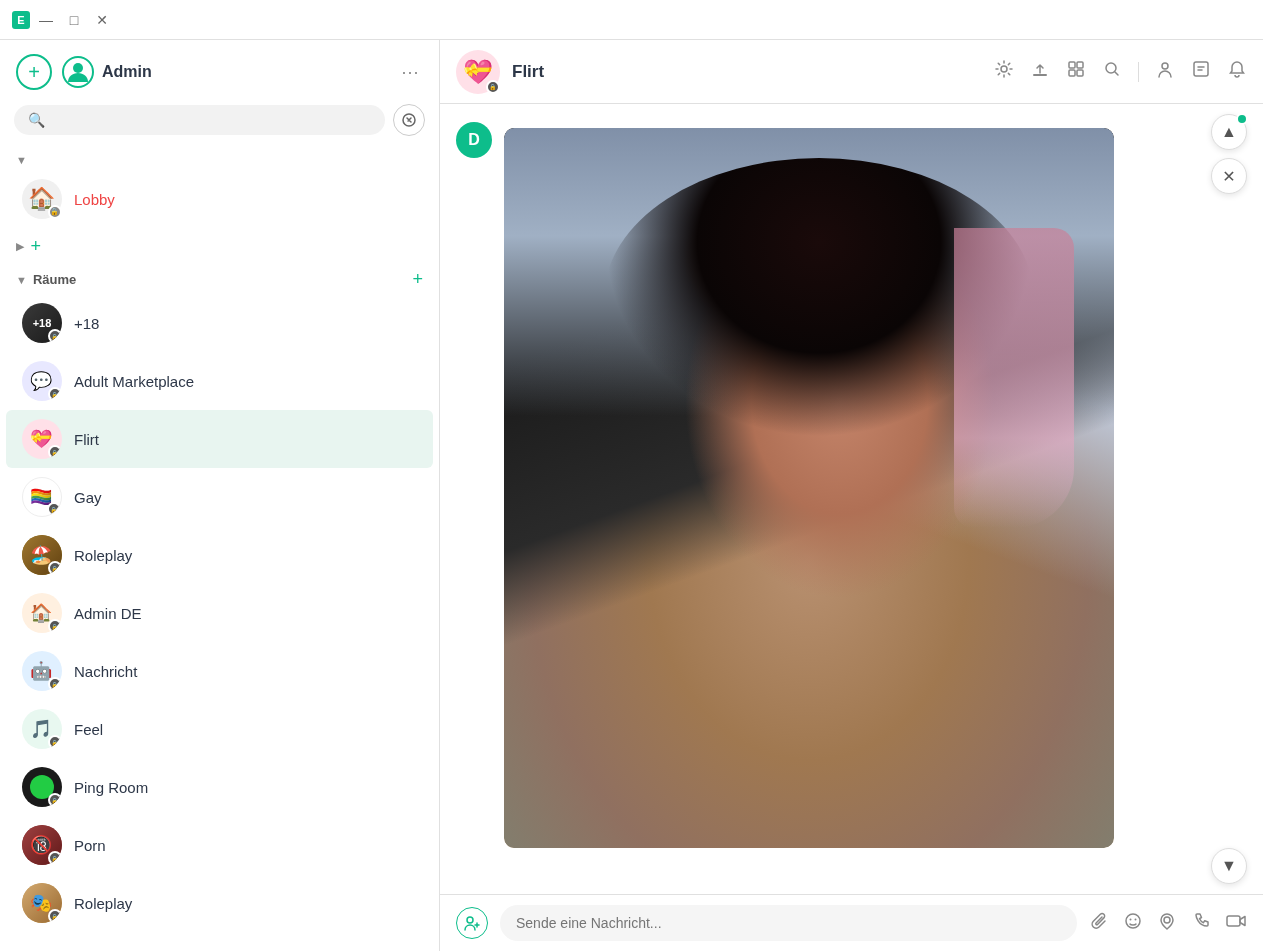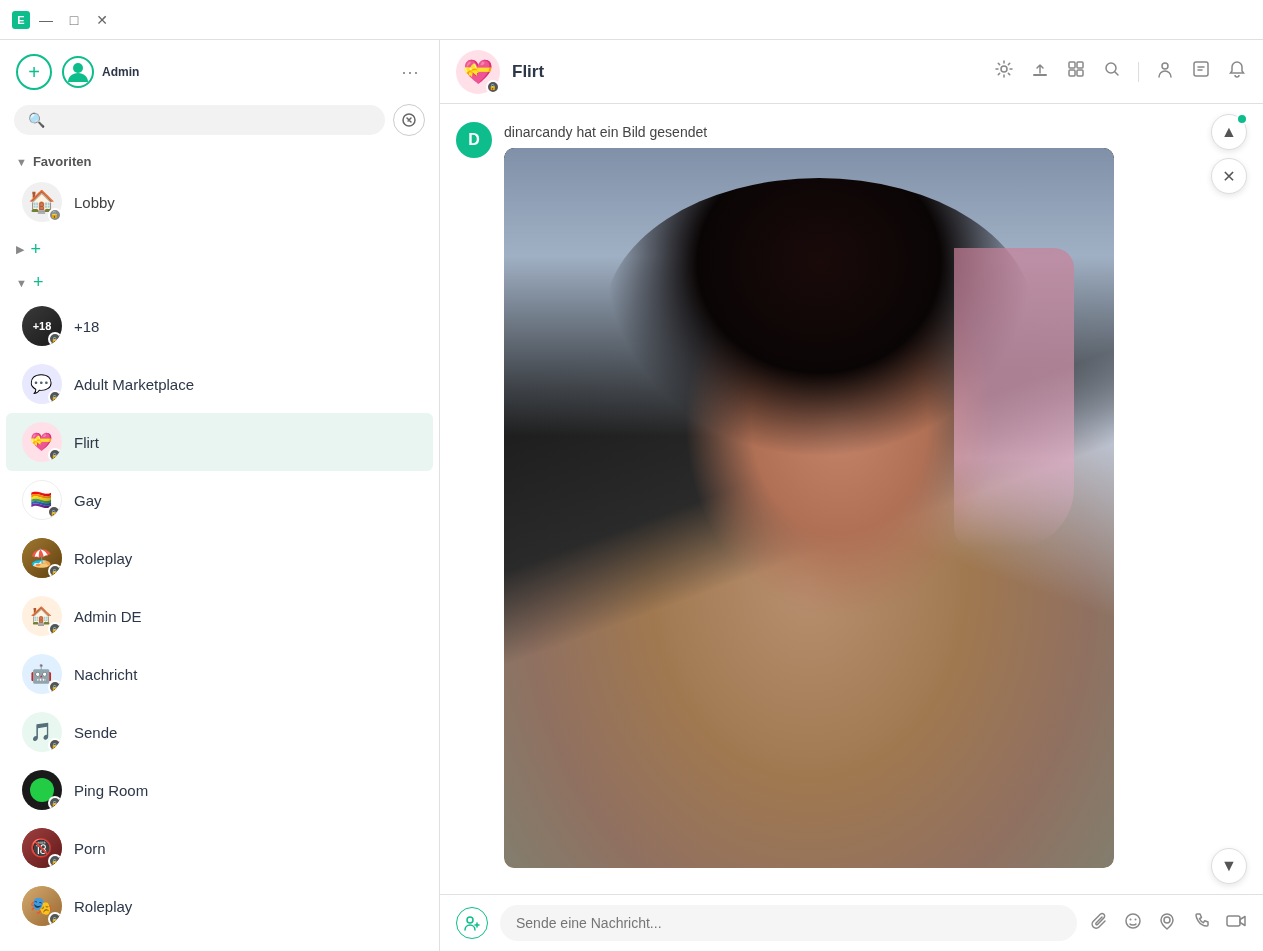--- a/index.html
+++ b/index.html
@@ -82,21 +82,21 @@
     }
     .user-area {
       display: flex; align-items: center; gap: 8px; flex: 1;
     }
     .user-avatar-icon {
       width: 32px; height: 32px;
       color: #0dbd8b;
       font-size: 22px;
     }
     .user-name {
-      font-size: 12px;
+      font-size: 16px;
       font-weight: 600;
       color: #2d3748;
     }
     .more-btn {
       color: #888;
       font-size: 18px;
       cursor: pointer;
       padding: 4px;
     }
 
@@ -202,21 +202,21 @@
       width: 40px; height: 40px;
       border-radius: 50%;
       background: #f0f0f0;
       display: flex; align-items: center; justify-content: center;
       font-size: 22px;
       flex-shrink: 0;
       position: relative;
     }
     .lobby-name {
       font-size: 15px;
-      color: #404040;
+      color: #ef4444;
     }
 
     
     .chat-area {
       flex: 1;
       display: flex;
       flex-direction: column;
       background: #fff;
     }
 
@@ -415,40 +415,40 @@
           <circle cx="8" cy="8" r="6" stroke="#666" stroke-width="1.5"></circle>
           <path d="M10 6L7 9M6 6l4 4" stroke="#666" stroke-width="1.5" stroke-linecap="round"></path>
         </svg>
       </div>
     </div>
 
     <div class="room-list">
 
       <div class="section-header">
         <span class="section-chevron">▼</span>
-        <span class="section-title">Favoriten</span>
       </div>
 
       <div class="lobby-item">
         <div class="lobby-icon">
           🏠
           <div class="avatar-badge" style="background:#888;">
             <span class="avatar-badge-icon">🔒</span>
           </div>
         </div>
         <span class="lobby-name">Lobby</span>
       </div>
 
       <div class="section-header">
         <span class="section-chevron">▶</span>
         <span class="section-add">+</span>
       </div>
 
       <div class="section-header">
         <span class="section-chevron">▼</span>
+        <span class="section-title">Räume</span>
         <span class="section-add">+</span>
       </div>
 
       <div class="room-item">
         <div class="room-avatar avatar-18" style="background: linear-gradient(135deg, #3a3a3a, #1a1a1a); color: #fff; font-size: 12px; font-weight: bold; position:relative;">
           <span style="font-size:11px; font-weight:bold; color:#fff;">+18</span>
           <div class="avatar-badge" style="background:#555;">
               <span style="font-size:6px; color:#fff;">🔒</span>
             </div>
         </div>
@@ -517,21 +517,21 @@
         <span class="room-name">Nachricht</span>
       </div>
 
       <div class="room-item">
         <div class="room-avatar" style="background:#e8f8f0; position:relative;">
           <span style="font-size:18px;">🎵</span>
           <div class="avatar-badge" style="background:#555;">
               <span style="font-size:6px; color:#fff;">🔒</span>
             </div>
         </div>
-        <span class="room-name">Sende</span>
+        <span class="room-name">Feel</span>
       </div>
 
       <div class="room-item">
         <div class="room-avatar" style="background:#1a1a1a; position:relative;">
           <div style="width:24px;height:24px;background:#22cc44;border-radius:50%;"></div>
           <div class="avatar-badge" style="background:#555;">
               <span style="font-size:6px; color:#fff;">🔒</span>
             </div>
         </div>
         <span class="room-name">Ping Room</span>
@@ -633,21 +633,20 @@
           <div class="green-dot"></div>
           ▲
         </div>
         <div class="scroll-btn">✕</div>
       </div>
 
       <div class="message-group">
         <div class="msg-avatar">D</div>
         <div class="msg-content">
           <div class="msg-sender"></div>
-          <div class="msg-text">dinarcandy hat ein Bild gesendet</div>
 
           <div class="msg-image">
             <div style="
               width: 610px;
               height: 720px;
               background: linear-gradient(160deg, #e8d5c4 0%, #c4a08a 20%, #b08060 40%, #9a6a4a 60%, #c8a888 75%, #d4b898 85%, #e0c8a8 100%);
               border-radius: 10px;
               position: relative;
               overflow: hidden;
             ">

